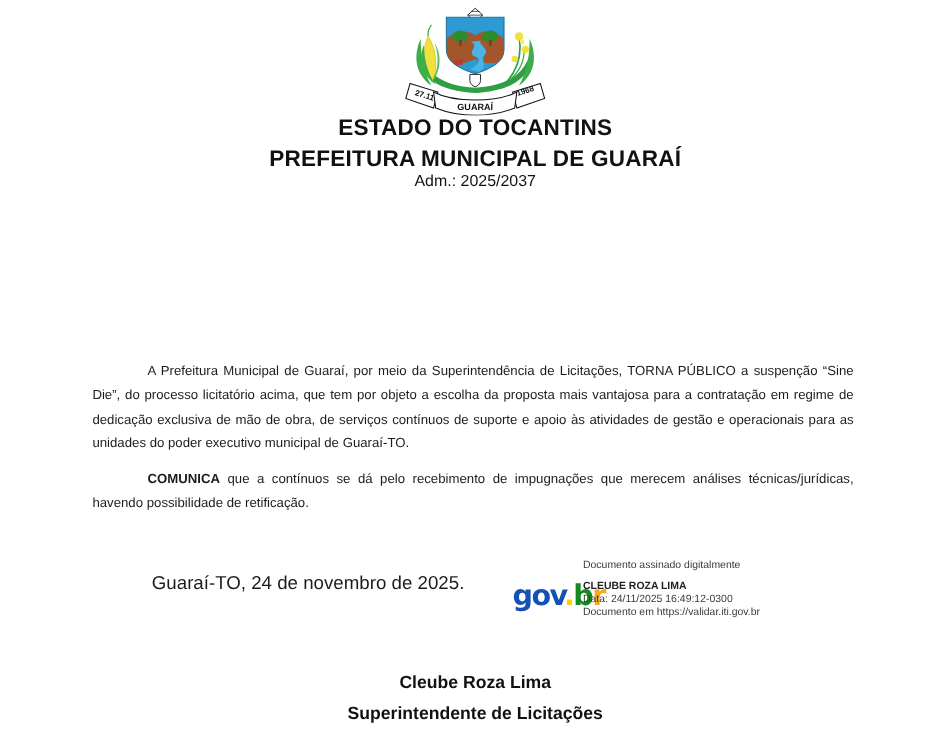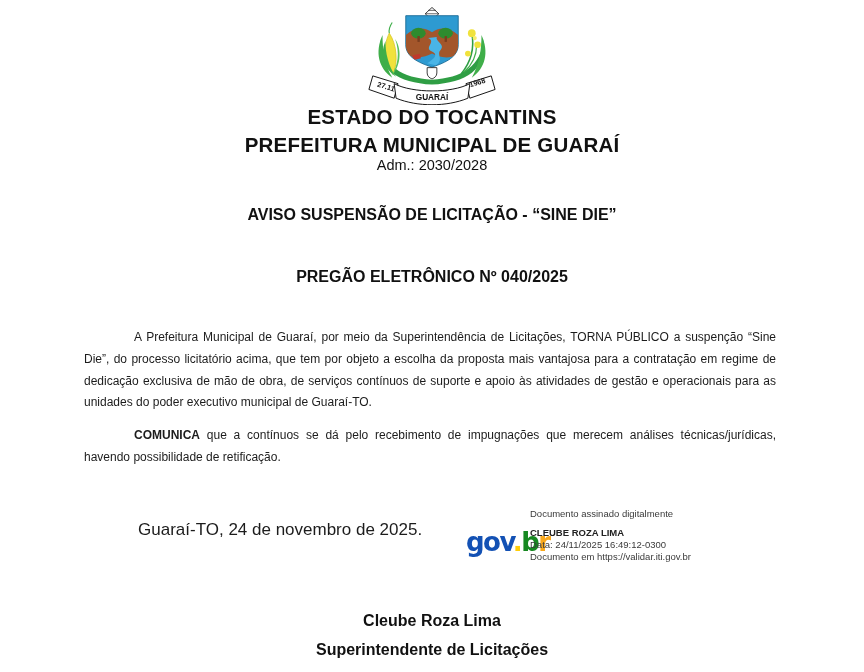--- a/index.html
+++ b/index.html
@@ -113,24 +113,22 @@
       <polygon points="136,72 110,80 114,95 140,86" fill="#ffffff" stroke="#111111" stroke-width="1"></polygon>
       <path d="M36,80 C55,90 95,90 114,80 L112,95 C90,104 60,104 38,95 Z" fill="#ffffff" stroke="#111111" stroke-width="1"></path>
       <text class="banner-text" x="18" y="84" font-size="7.5" transform="rotate(17 22 84)">27.11</text>
       <text class="banner-text" x="75" y="97" font-size="8.5" text-anchor="middle">GUARAÍ</text>
       <text class="banner-text" x="115" y="81" font-size="7.5" transform="rotate(-17 124 84)">1968</text>
     </g>
   </svg>
 
   <div class="abs centered hdr-line" style="top:105px">ESTADO DO TOCANTINS</div>
   <div class="abs centered hdr-line" style="top:133px">PREFEITURA MUNICIPAL DE GUARAÍ</div>
-  <div class="abs centered hdr-adm" style="top:157px">Adm.: 2030/2028</div>
+  <div class="abs centered hdr-adm" style="top:157px">Adm.: 2025/2037</div>
 
-  <div class="abs centered doc-title" style="top:206px">AVISO SUSPENSÃO DE LICITAÇÃO - “SINE DIE”</div>
-  <div class="abs centered doc-title" style="top:268px">PREGÃO ELETRÔNICO Nº 040/2025</div>
 
   <div class="body-block">
     <p>A Prefeitura Municipal de Guaraí, por meio da Superintendência de Licitações, TORNA PÚBLICO a suspenção “Sine Die”, do processo licitatório acima, que tem por objeto a escolha da proposta mais vantajosa para a contratação em regime de dedicação exclusiva de mão de obra, de serviços contínuos de suporte e apoio às atividades de gestão e operacionais para as unidades do poder executivo municipal de Guaraí-TO.</p>
     <p><span class="bold">COMUNICA</span><span> que a contínuos se dá pelo recebimento de impugnações que merecem análises técnicas/jurídicas, havendo possibilidade de retificação.</span></p>
   </div>
 
   <div class="dateline">Guaraí-TO, 24 de novembro de 2025.</div>
 
   <div class="stamp">
     <div class="govbr-logo"><span class="gov-blue">gov</span><span class="gov-yellow">.</span><span class="gov-green">b</span><span class="gov-orange">r</span></div>

